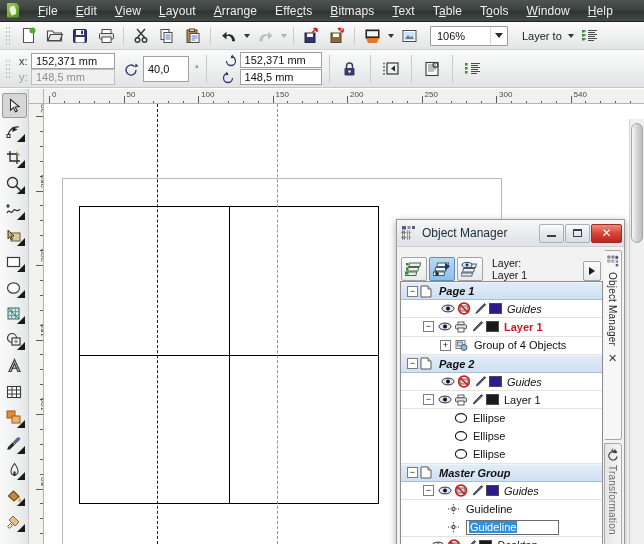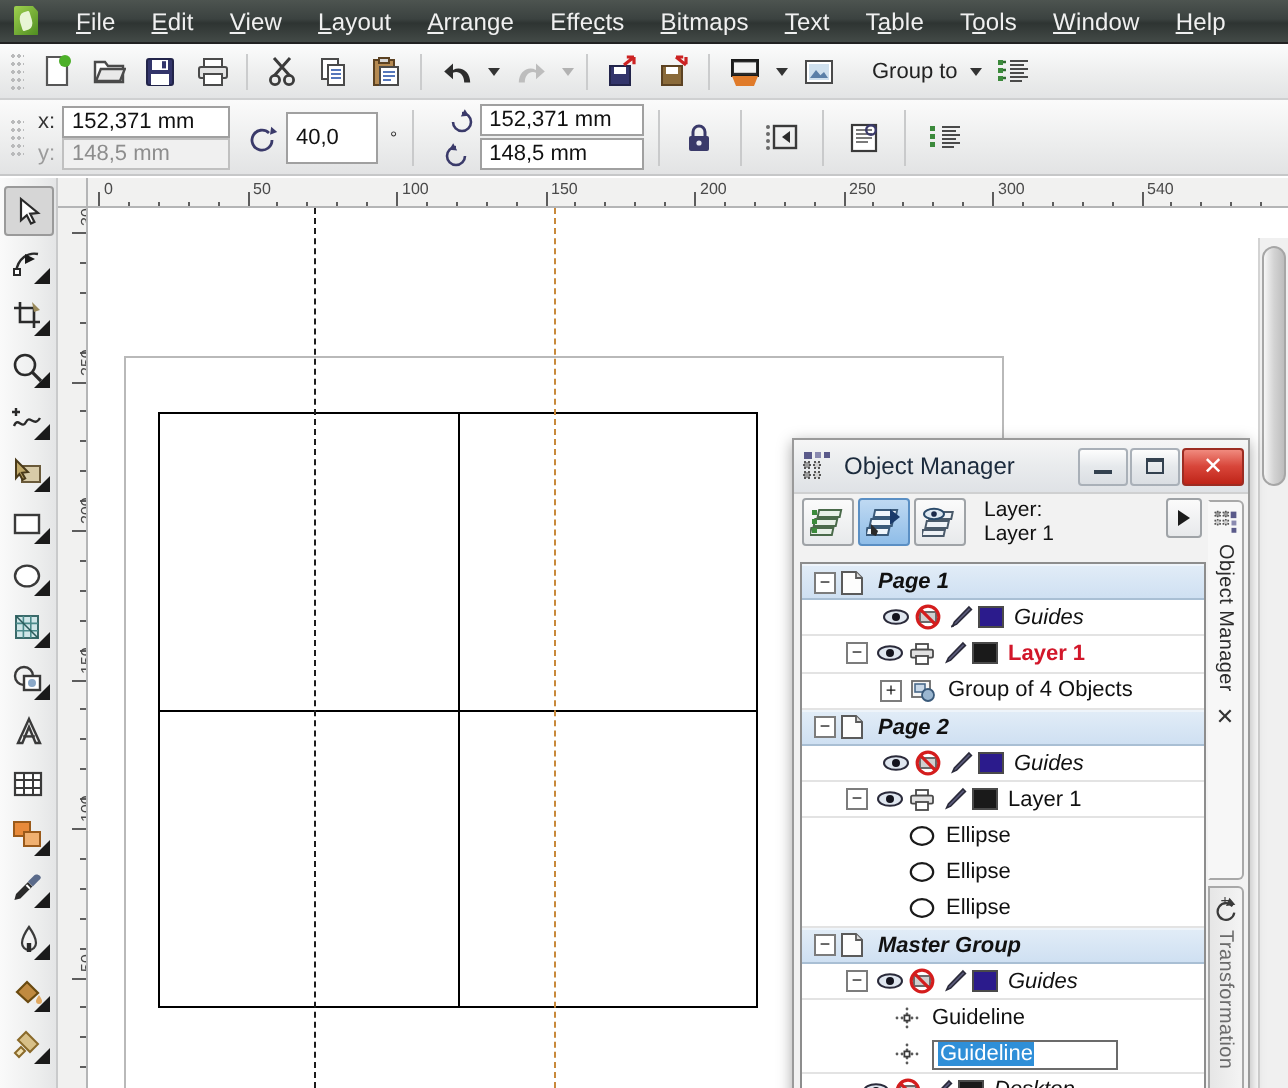--- a/index.html
+++ b/index.html
@@ -230,21 +230,21 @@
   .wbtn .max-glyph { width:9px;height:8px;border:1px solid #33414f;border-top-width:2px;}
 
   #om-body {
     flex:1; display:flex; min-height:0;
     background:#f2f2f2; padding:2px 2px 2px 3px;
   }
   #om-inner {
     flex:1; display:flex; flex-direction:column; min-width:0;
   }
   #om-toolrow {
-    height:32px; display:flex; align-items:flex-start; flex:0 0 auto;
+    height:32px; display:flex; align-items:flex-end; flex:0 0 auto;
     padding-left:1px;
   }
   .om-tbtn {
     width:26px;height:24px;margin-right:2px;
     border:1px solid #9fa3a7; border-radius:2px;
     background: linear-gradient(to bottom,#fbfbfb,#e7e9eb);
     display:flex;align-items:center;justify-content:center;flex:0 0 auto;
   }
   .om-tbtn.sel { background: linear-gradient(to bottom,#bfd9f2,#8fbde8); border-color:#5a8fc4; }
   #om-layerlab {
@@ -455,22 +455,28 @@
       <i></i>
     </div>
   <div class="tb-btn">
     <svg width="17" height="16" viewBox="0 0 17 16">
         <rect x="2" y="2.5" width="13" height="11" fill="#fff" stroke="#4a4a4a"></rect>
         <rect x="3.5" y="4" width="10" height="8" fill="#cfe0ee"></rect>
         <path d="M4 11l3-4 2.2 2.6 1.8-1.6 2 3z" fill="#5a7fa8"></path>
       </svg>
   </div>
 
-
-  <div id="snap-to">Group to</div>
+  <div id="zoom-combo">
+    <span>106%</span>
+    <div class="cb-arrow">
+        <i></i>
+      </div>
+  </div>
+
+  <div id="snap-to">Layer to</div>
   <div class="tb-arrow">
       <i></i>
     </div>
   <div class="tb-btn">
     <svg width="16" height="14" viewBox="0 0 16 14">
         <g stroke="#2f6b2f" stroke-width="1.2" fill="none">
           <path d="M1 2h3M1 6h3M1 10h3"></path>
         </g>
         <g stroke="#4a4a4a" stroke-width="1" fill="none">
           <path d="M6 1.5h9M6 3.5h7M6 5.5h9M6 7.5h7M6 9.5h9M6 11.5h6"></path>

